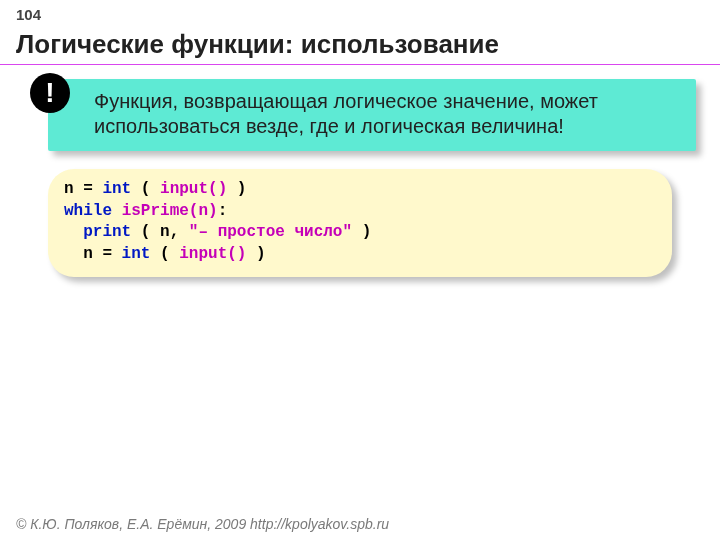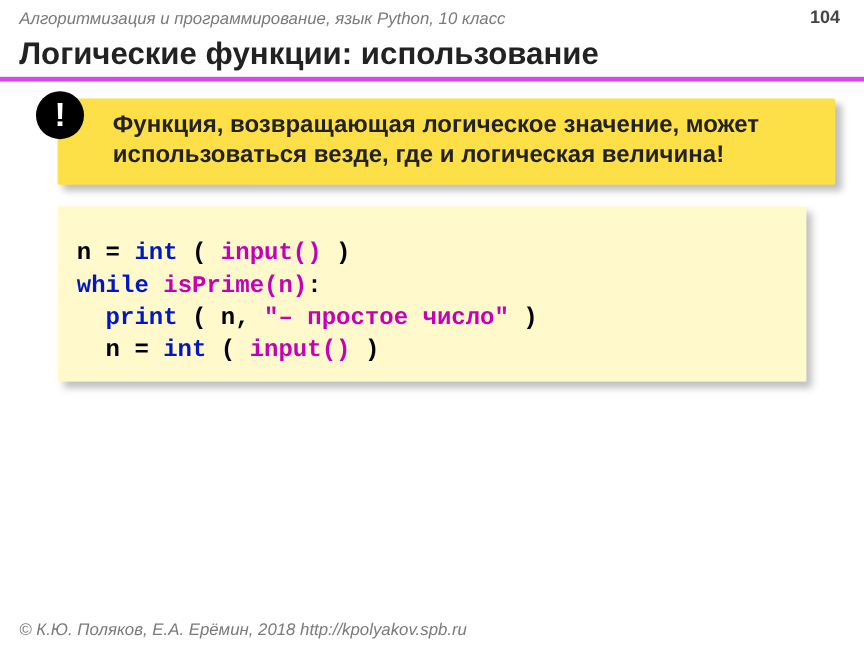--- a/index.html
+++ b/index.html
@@ -26,36 +26,35 @@
     font-weight: bold;
     color: #444;
     font-size: 15px;
     text-align: right;
   }
   .title {
     font-size: 26px;
     font-weight: bold;
     color: #222;
     padding: 4px 16px 4px 16px;
-    border-bottom: 4px solid #d946ef;
+    border-bottom: 1px solid #d946ef;
     margin-bottom: 14px;
   }
   .callout-wrap {
     position: relative;
     margin: 0 24px 18px 48px;
   }
   .callout {
-    background: #fde047;
+    background: #5eead4;
     border-radius: 2px;
     padding: 10px 16px 12px 46px;
     font-size: 20px;
     color: #222;
     box-shadow: 5px 5px 6px rgba(0,0,0,0.25);
     line-height: 1.25;
-    font-weight: bold;
   }
   .bang {
     position: absolute;
     left: -18px;
     top: -6px;
     width: 40px;
     height: 40px;
     background: #000;
     border-radius: 50%;
     color: #fff;
@@ -63,58 +62,58 @@
     font-size: 28px;
     display: flex;
     align-items: center;
     justify-content: center;
     line-height: 1;
   }
   .codeblock {
     margin: 0 48px;
     background: #fff9cc;
     box-shadow: 5px 5px 6px rgba(0,0,0,0.25);
-    padding: 26px 16px 12px 16px;
+    padding: 10px 16px 12px 16px;
     font-family: "Courier New", monospace;
-    font-size: 20px;
+    font-size: 16px;
     font-weight: bold;
     white-space: pre;
     line-height: 1.35;
     color: #000;
+    border-radius: 26px;
   }
   .tok-kw   { color: #0018c4; }   
   .tok-call { color: #c400b8; }   
   .tok-str  { color: #c400b8; }   
   .footer {
     position: absolute;
     left: 16px;
     bottom: 8px;
     font-style: italic;
     color: #7a7a7a;
     font-size: 14px;
   }
   .footer .url {
   }
 </style>
 </head>
 <body>
 
 <div class="header">
-  <span>Алгоритмизация и программирование, язык Python, 10 класс</span>
   <span class="pagenum">104</span>
 </div>
 
 <div class="title">Логические функции: использование</div>
 
 <div class="callout-wrap">
   <div class="bang">!</div>
   <div class="callout">Функция, возвращающая логическое значение, может использоваться везде, где и логическая величина!</div>
 </div>
 
 <div class="codeblock"><span><span>n = </span><span class="tok-kw">int</span><span> ( </span><span class="tok-call">input()</span><span> )</span></span>
 <span><span class="tok-kw">while</span><span> </span><span class="tok-call">isPrime(n)</span><span>:</span></span>
 <span><span>  </span><span class="tok-kw">print</span><span> ( n, </span><span class="tok-str">"– простое число"</span><span> )</span></span>
 <span><span>  n = </span><span class="tok-kw">int</span><span> ( </span><span class="tok-call">input()</span><span> )</span></span></div>
 
 <div class="footer">
-  <span>© К.Ю. Поляков, Е.А. Ерёмин, 2018</span>
+  <span>© К.Ю. Поляков, Е.А. Ерёмин, 2009</span>
   <span class="url">http://kpolyakov.spb.ru</span>
 </div>
 
 </body></html>

